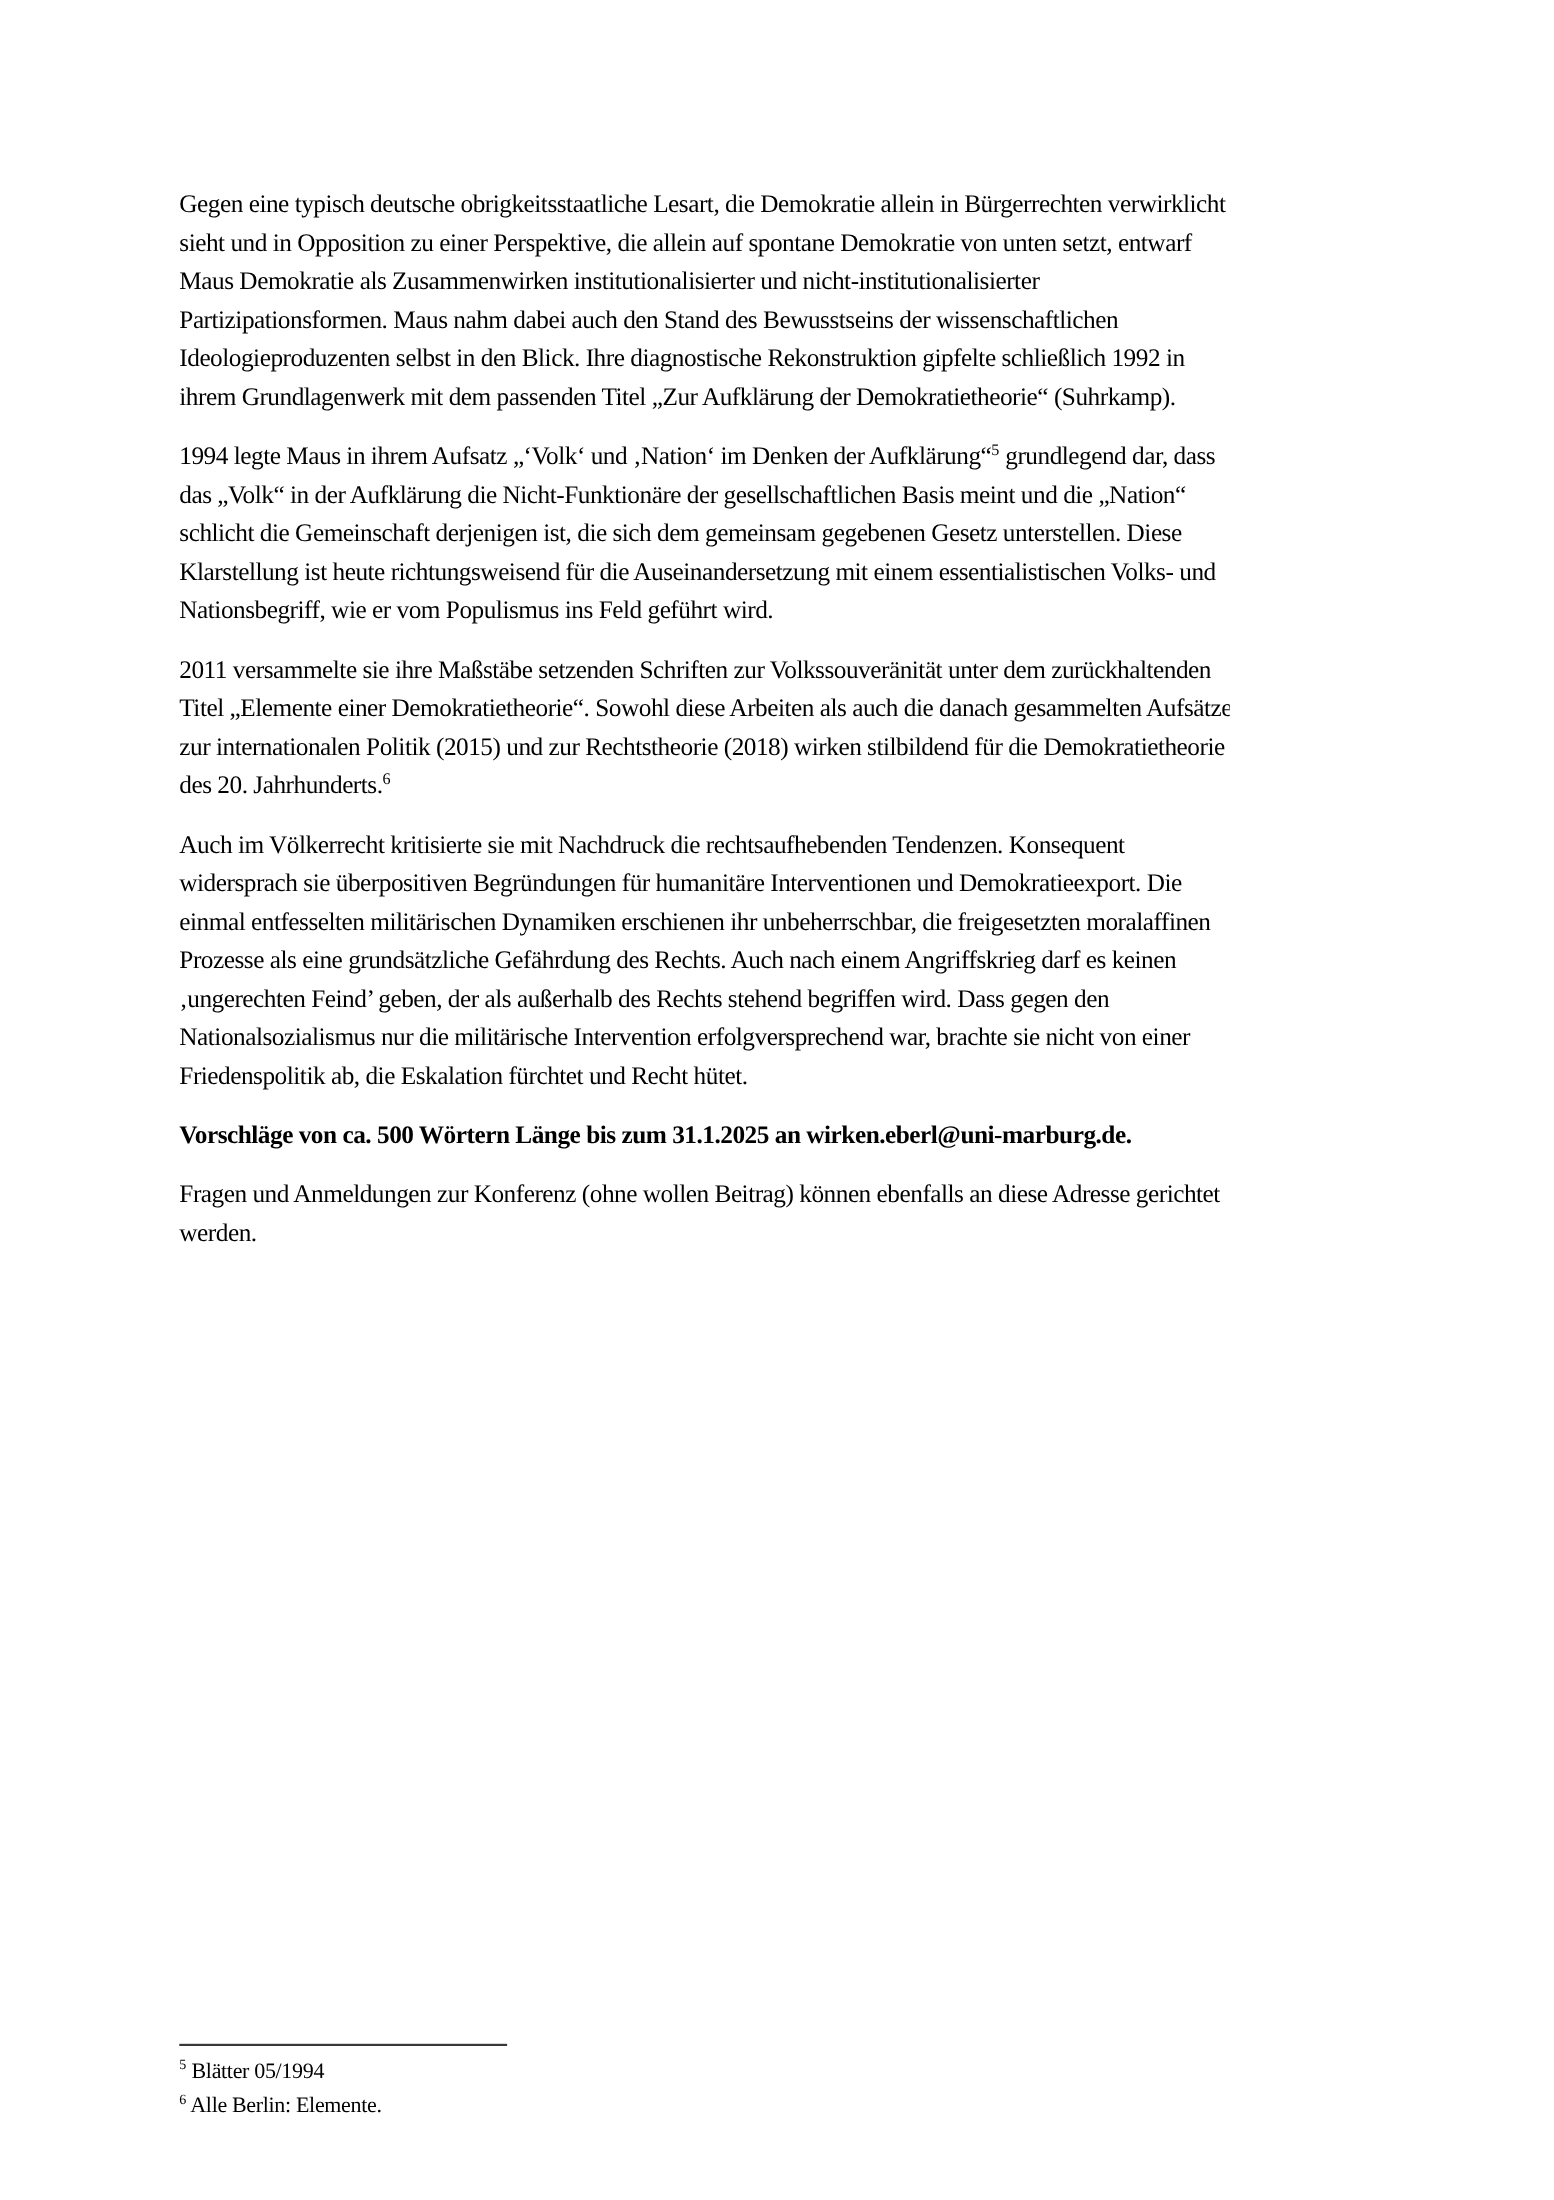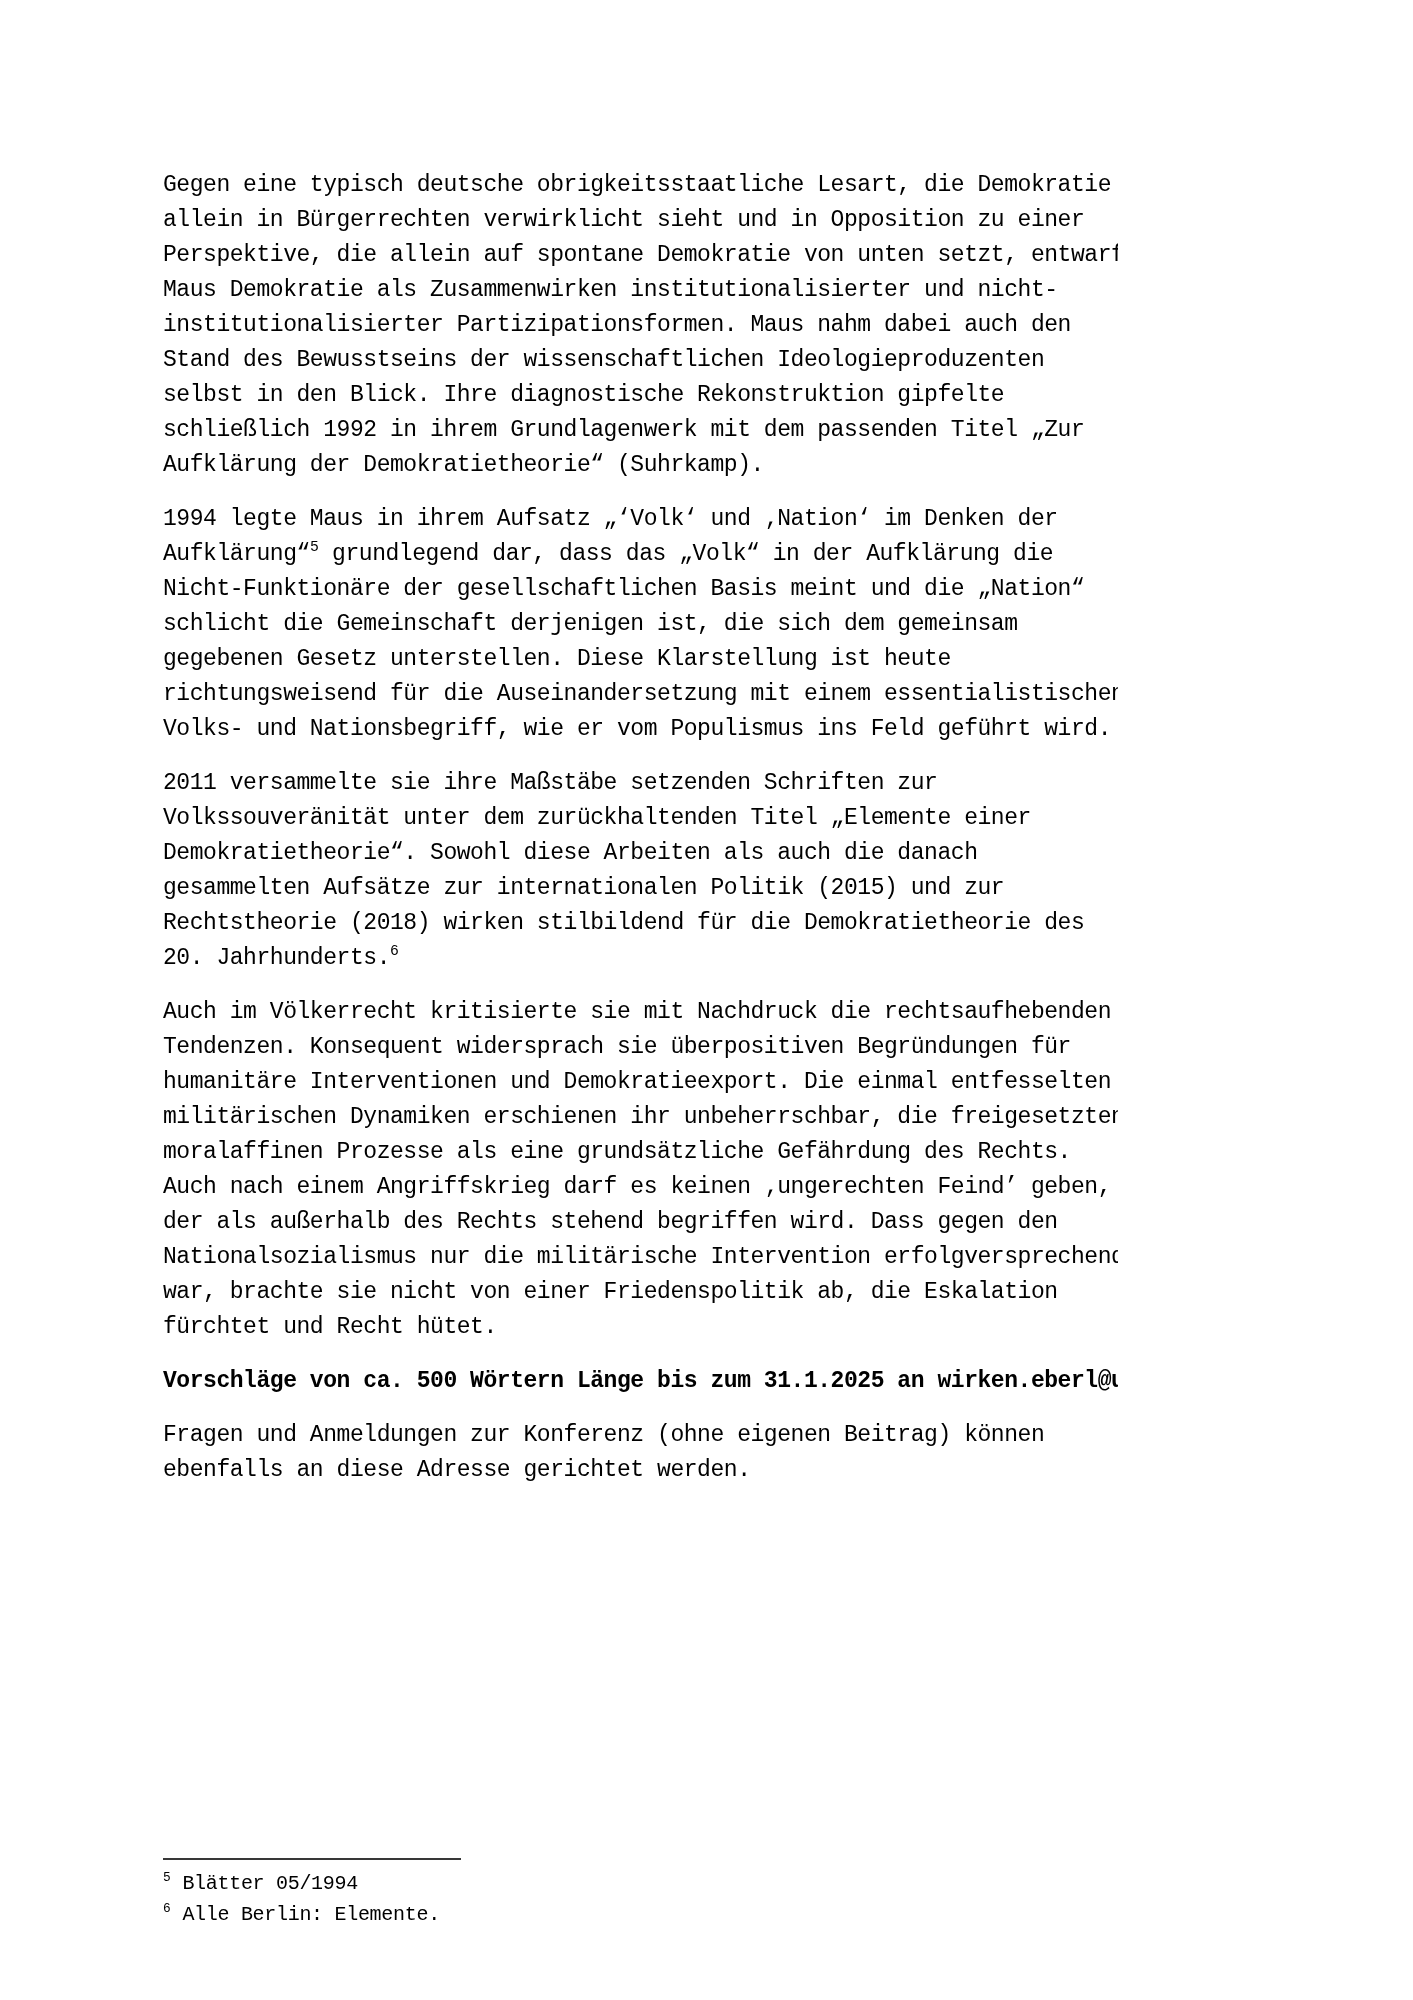--- a/index.html
+++ b/index.html
@@ -2,21 +2,21 @@
 <html><head>
 <meta charset="utf-8">
 <style>
   html, body { margin: 0; padding: 0; background: #ffffff; }
   .page {
     position: relative;
     width: 1118px;
     height: 2000px;
     background: #ffffff;
     color: #000000;
-    font-family: Liberation Mono, monospace;
+    font-family: Liberation Serif, serif;
     overflow: hidden;
   }
   .body-text {
     position: absolute;
     left: 163px;
     top: 168px;
     width: 962px;
     font-size: 23px;
     line-height: 35px;
     letter-spacing: -0.45px;
@@ -58,21 +58,21 @@
 
     <p><span>1994 legte Maus in ihrem Aufsatz „‘Volk‘ und ‚Nation‘ im Denken der Aufklärung“</span><sup>5</sup><span> grundlegend dar, dass das „Volk“ in der Aufklärung die Nicht-Funktionäre der gesellschaftlichen Basis meint und die „Nation“ schlicht die Gemeinschaft derjenigen ist, die sich dem gemeinsam gegebenen Gesetz unterstellen. Diese Klarstellung ist heute richtungsweisend für die Auseinandersetzung mit einem essentialistischen Volks- und Nationsbegriff, wie er vom Populismus ins Feld geführt wird.</span></p>
 
     <p><span>2011 versammelte sie ihre Maßstäbe setzenden Schriften zur Volkssouveränität unter dem zurückhaltenden Titel „Elemente einer Demokratietheorie“. Sowohl diese Arbeiten als auch die danach gesammelten Aufsätze zur internationalen Politik (2015) und zur Rechtstheorie (2018) wirken stilbildend für die Demokratietheorie des 20. Jahrhunderts.</span><sup>6</sup></p>
 
     <p>Auch im Völkerrecht kritisierte sie mit Nachdruck die rechtsaufhebenden Tendenzen. Konsequent widersprach sie überpositiven Begründungen für humanitäre Interventionen und Demokratieexport. Die einmal entfesselten militärischen Dynamiken erschienen ihr unbeherrschbar, die freigesetzten moralaffinen Prozesse als eine grundsätzliche Gefährdung des Rechts. Auch nach einem Angriffskrieg darf es keinen ‚ungerechten Feind’ geben, der als außerhalb des Rechts stehend begriffen wird. Dass gegen den Nationalsozialismus nur die militärische Intervention erfolgversprechend war, brachte sie nicht von einer Friedenspolitik ab, die Eskalation fürchtet und Recht hütet.</p>
 
 
     <p class="bold"><span>Vorschläge von ca. 500 Wörtern Länge bis zum 31.1.2025 an </span><span>wirken.eberl@uni-marburg.de</span><span>.</span></p>
 
-    <p>Fragen und Anmeldungen zur Konferenz (ohne eigenen Beitrag) können ebenfalls an diese Adresse gerichtet werden.</p>
+    <p>Fragen und Anmeldungen zur Konferenz (ohne wollen Beitrag) können ebenfalls an diese Adresse gerichtet werden.</p>
 
   </div>
 
   <div class="footnotes">
 
     <div class="fn-sep"></div>
 
     <div class="fn"><sup>5</sup><span> Blätter 05/1994</span></div>
 
     <div class="fn"><sup>6</sup><span> Alle Berlin: Elemente.</span></div>

